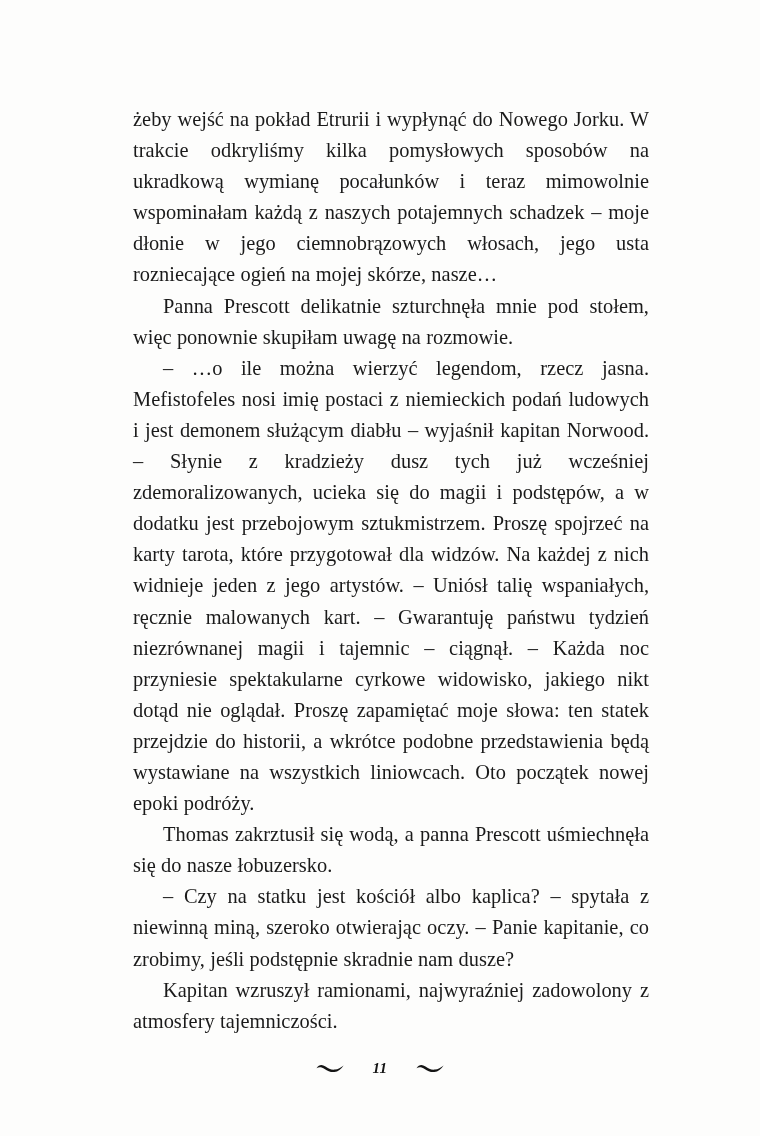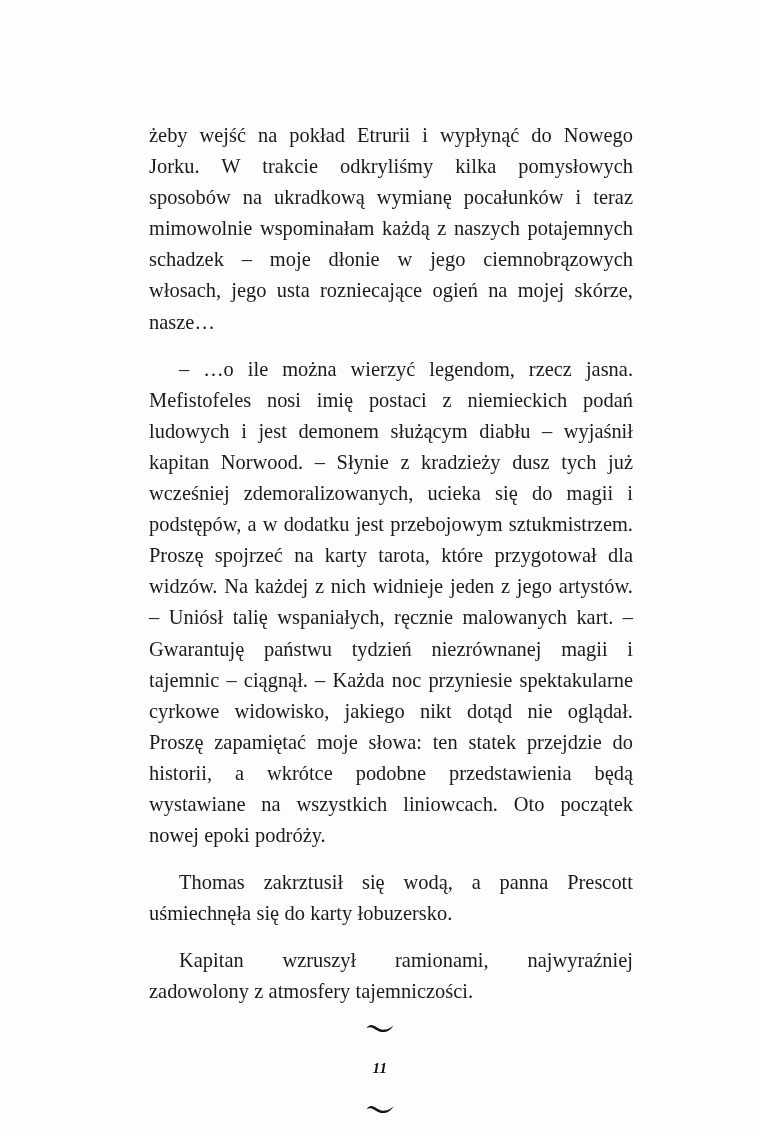--- a/index.html
+++ b/index.html
@@ -25,21 +25,21 @@
   }
 
   .text-block {
     position: absolute;
     left: 133px;
     top: 104px;
     width: 516px;
   }
 
   p.para {
-    margin: 16px;
+    margin: 0;
     text-align: justify;
     text-justify: inter-word;
     font-size: 20.4px;
     line-height: 31.1px;
     letter-spacing: 0.02px;
     word-spacing: 0.2px;
     text-indent: 30px;
     hyphens: manual;
     -webkit-hyphens: manual;
   }
@@ -56,21 +56,20 @@
   .folio {
     position: absolute;
     left: 0;
     right: 0;
     top: 1056px;
     display: flex;
     align-items: center;
     justify-content: center;
     gap: 27px;
     height: 24px;
-    flex-direction: column;
   }
 
   .folio-number {
     font-family: "Liberation Serif", "DejaVu Serif", serif;
     font-style: italic;
     font-weight: 700;
     font-size: 15px;
     color: #151515;
     letter-spacing: 0.5px;
     line-height: 1;
@@ -91,22 +90,24 @@
   }
 </style>
 </head>
 <body>
 
 <div class="page">
 
   <div class="text-block">
 
     <p class="para no-indent">żeby wejść na pokład Etrurii i wypłynąć do Nowego Jorku. W trakcie odkryliśmy kilka pomysłowych sposobów na ukradkową wymianę pocałunków i teraz mimowolnie wspominałam każdą z naszych potajemnych schadzek – moje dłonie w jego ciemnobrązowych włosach, jego usta rozniecające ogień na mojej skórze, nasze…</p>
+    <p class="para">Panna Prescott delikatnie szturchnęła mnie pod stołem, więc ponownie skupiłam uwagę na rozmowie.</p>
     <p class="para">– …o ile można wierzyć legendom, rzecz jasna. Mefistofeles nosi imię postaci z niemieckich podań ludowych i jest demonem służącym diabłu – wyjaśnił kapitan Norwood. – Słynie z kradzieży dusz tych już wcześniej zdemoralizowanych, ucieka się do magii i podstępów, a w dodatku jest przebojowym sztukmistrzem. Proszę spojrzeć na karty tarota, które przygotował dla widzów. Na każdej z nich widnieje jeden z jego artystów. – Uniósł talię wspaniałych, ręcznie malowanych kart. – Gwarantuję państwu tydzień niezrównanej magii i tajemnic – ciągnął. – Każda noc przyniesie spektakularne cyrkowe widowisko, jakiego nikt dotąd nie oglądał. Proszę zapamiętać moje słowa: ten statek przejdzie do historii, a wkrótce podobne przedstawienia będą wystawiane na wszystkich liniowcach. Oto początek nowej epoki podróży.</p>
-    <p class="para">Thomas zakrztusił się wodą, a panna Prescott uśmiechnęła się do karty łobuzersko.</p>
+    <p class="para">Thomas zakrztusił się wodą, a panna Prescott uśmiechnęła się do nasze łobuzersko.</p>
+    <p class="para">– Czy na statku jest kościół albo kaplica? – spytała z niewinną miną, szeroko otwierając oczy. – Panie kapitanie, co zrobimy, jeśli podstępnie skradnie nam dusze?</p>
     <p class="para">Kapitan wzruszył ramionami, najwyraźniej zadowolony z atmosfery tajemniczości.</p>
 
   </div>
 
   <div class="folio">
 
     <span class="ornament">
       <svg viewBox="0 0 30 12" xmlns="http://www.w3.org/2000/svg" aria-hidden="true">
         <path d="M1.5 6.2 C4 2.6, 7 2.2, 10.5 4.6 C13.5 6.7, 16.5 8.2, 20 7.6 C23 7.1, 25.8 5.6, 28.6 3.4 C26.2 7.2, 23 9.6, 19.4 10.0 C15.8 10.4, 12.6 8.8, 9.6 6.9 C6.9 5.2, 4.2 4.6, 1.5 6.2 Z" fill="currentColor"></path>
       </svg>

